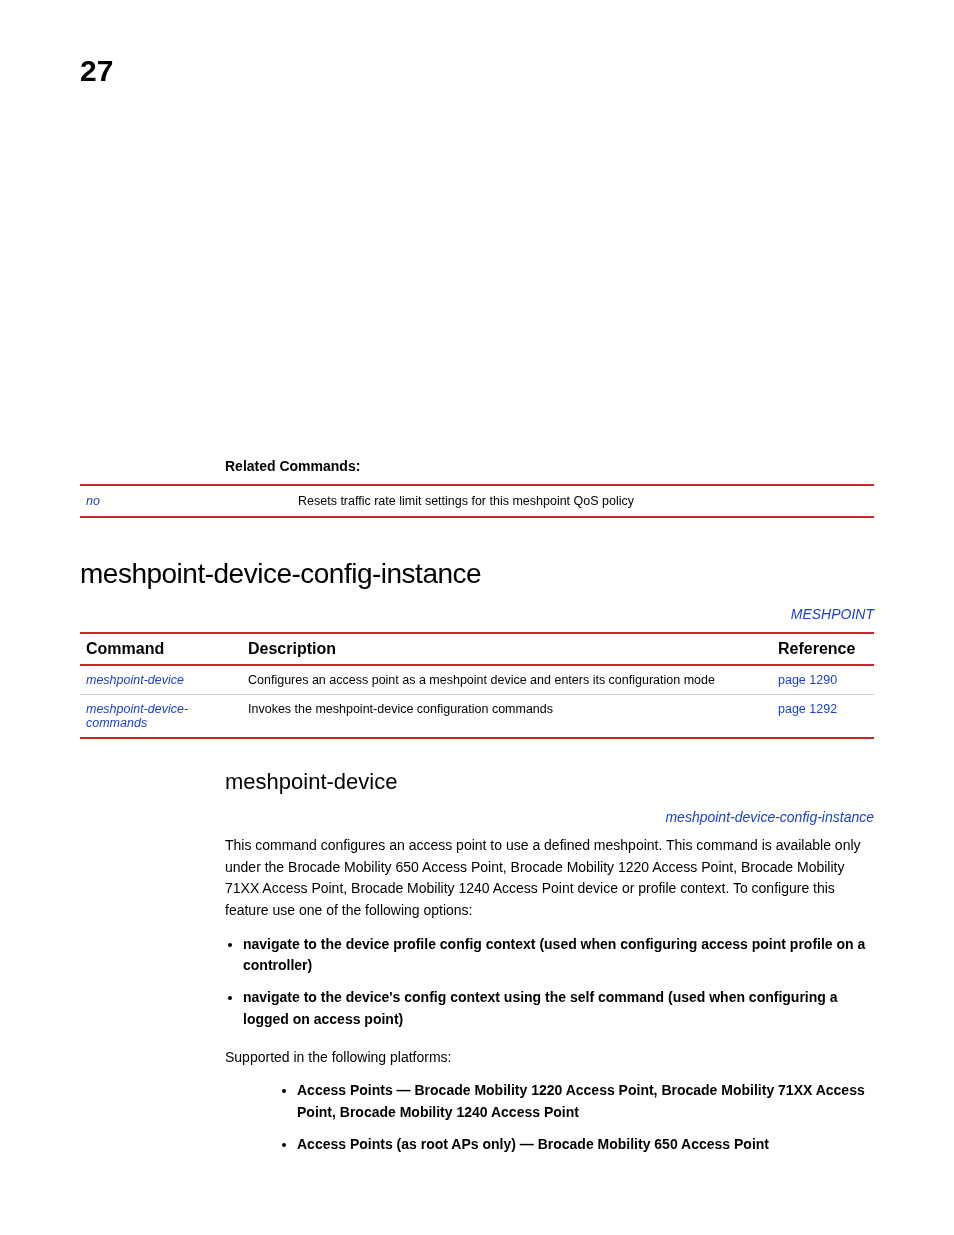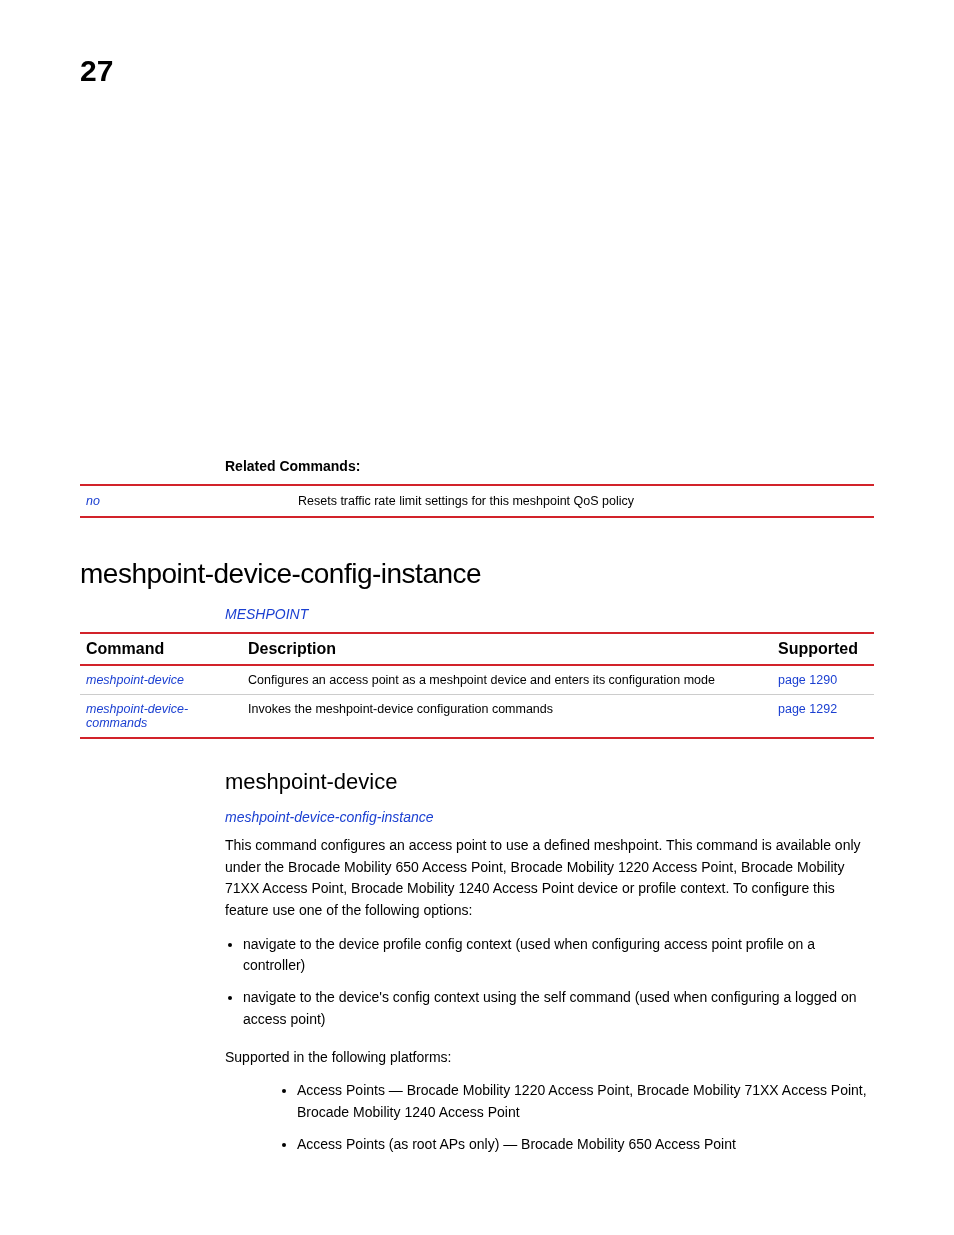--- a/index.html
+++ b/index.html
@@ -56,20 +56,21 @@
     font-weight: 400;
     margin: 0 0 16px 0;
     font-family: "Helvetica Neue", Arial, sans-serif;
     letter-spacing: -0.5px;
   }
   .breadcrumb {
     color: #1a3fd1;
     font-style: italic;
     font-size: 14px;
     margin-bottom: 10px;
+    text-align: right;
   }
   .intro-text {
     font-size: 14px;
     margin-bottom: 20px;
     line-height: 1.5;
   }
   .cmd-table {
     margin-bottom: 30px;
   }
   .cmd-table th {
@@ -97,20 +98,21 @@
     font-family: "Helvetica Neue", Arial, sans-serif;
   }
   .body-text {
     font-size: 14px;
     line-height: 1.55;
     margin-bottom: 12px;
   }
   ul.bullet {
     margin: 6px 0 16px 18px;
     padding: 0;
+    font-weight: bold;
   }
   ul.bullet li {
     font-size: 14px;
     line-height: 1.55;
     margin-bottom: 10px;
   }
   ul.bullet.inner {
     margin-left: 72px;
   }
 </style>
@@ -138,21 +140,21 @@
 
   <div class="content-indent">
     <div class="breadcrumb">MESHPOINT</div>
   </div>
 
   <table class="cmd-table">
     <tbody>
         <tr>
       <th class="col-cmd">Command</th>
       <th>Description</th>
-      <th class="col-ref">Supported</th>
+      <th class="col-ref">Reference</th>
     </tr>
     <tr>
       <td><span class="cmd-link">meshpoint-device</span></td>
       <td>Configures an access point as a meshpoint device and enters its configuration mode</td>
       <td><span class="page-ref">page 1290</span></td>
     </tr>
     <tr class="last">
       <td><span class="cmd-link">meshpoint-device-commands</span></td>
       <td>Invokes the meshpoint-device configuration commands</td>
       <td><span class="page-ref">page 1292</span></td>

